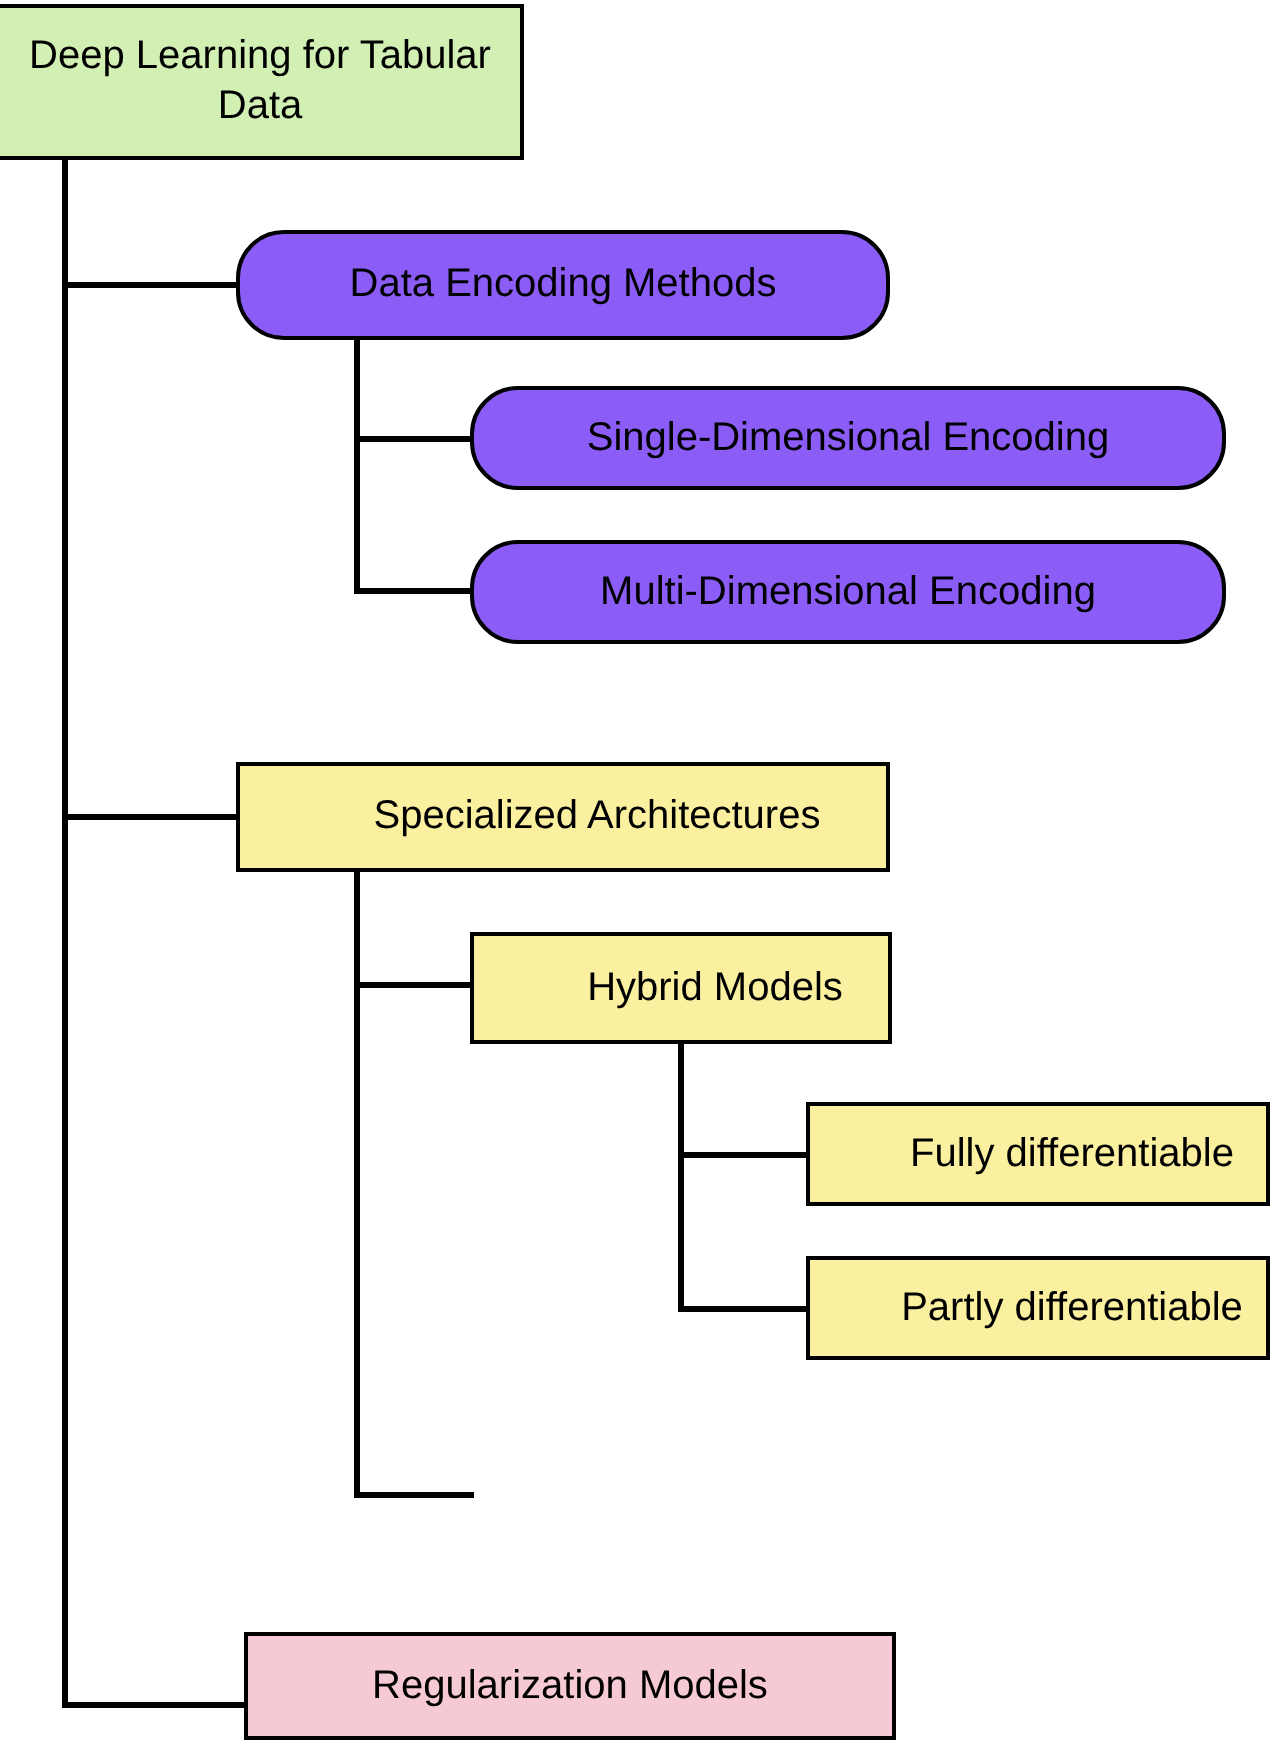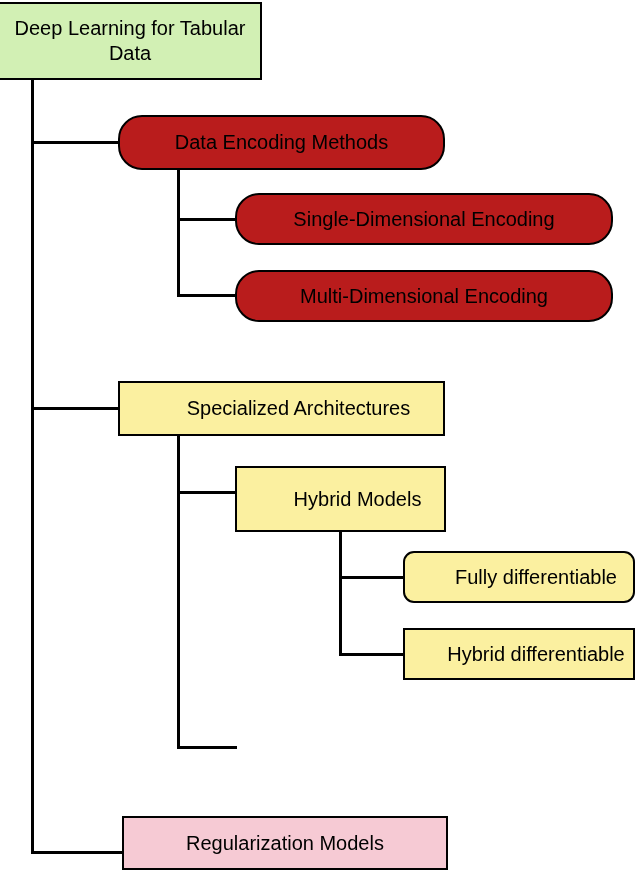--- a/index.html
+++ b/index.html
@@ -24,21 +24,21 @@
     justify-content: center;
     text-align: center;
     color: #000000;
     font-size: 20px;
     font-weight: 400;
     line-height: 1.25;
     padding: 2px 8px;
     z-index: 2;
   }
   .node-root   { background: #d2f0b4; }
-  .node-blue   { background: #b91c1c; border-radius: 24px; }
+  .node-blue   { background: #8b5cf6; border-radius: 24px; }
   .node-yellow { background: #fbf0a0; padding-left: 42px; }
   .node-pink   { background: #f6cad4; }
 
   .edge {
     position: absolute;
     background: #000000;
     z-index: 1;
   }
 </style>
 </head>
@@ -69,22 +69,22 @@
   <div class="node node-root" style="left:-2px; top:2px; width:264px; height:78px;">Deep Learning for Tabular Data</div>
 
   <div class="node node-blue" style="left:118px; top:115px; width:327px; height:55px;">Data Encoding Methods</div>
 
   <div class="node node-blue" style="left:235px; top:270px; width:378px; height:52px;">Multi-Dimensional Encoding</div>
 
   <div class="node node-blue" style="left:235px; top:193px; width:378px; height:52px;">Single-Dimensional Encoding</div>
 
   <div class="node node-yellow" style="left:118px; top:381px; width:327px; height:55px;">Specialized Architectures</div>
 
-  <div class="node node-yellow" style="left:235px; top:466px; width:211px; height:66px;">Hybrid Models</div>
+  <div class="node node-yellow" style="left:235px; top:466px; width:211px; height:56px;">Hybrid Models</div>
 
-  <div class="node node-yellow" style="left:403px; top:551px; width:232px; height:52px;border-radius:11px;">Fully differentiable</div>
+  <div class="node node-yellow" style="left:403px; top:551px; width:232px; height:52px;">Fully differentiable</div>
 
-  <div class="node node-yellow" style="left:403px; top:628px; width:232px; height:52px;">Hybrid differentiable</div>
+  <div class="node node-yellow" style="left:403px; top:628px; width:232px; height:52px;">Partly differentiable</div>
 
 
   <div class="node node-pink" style="left:122px; top:816px; width:326px; height:54px;">Regularization Models</div>
 
 </div>
 
 </body></html>

